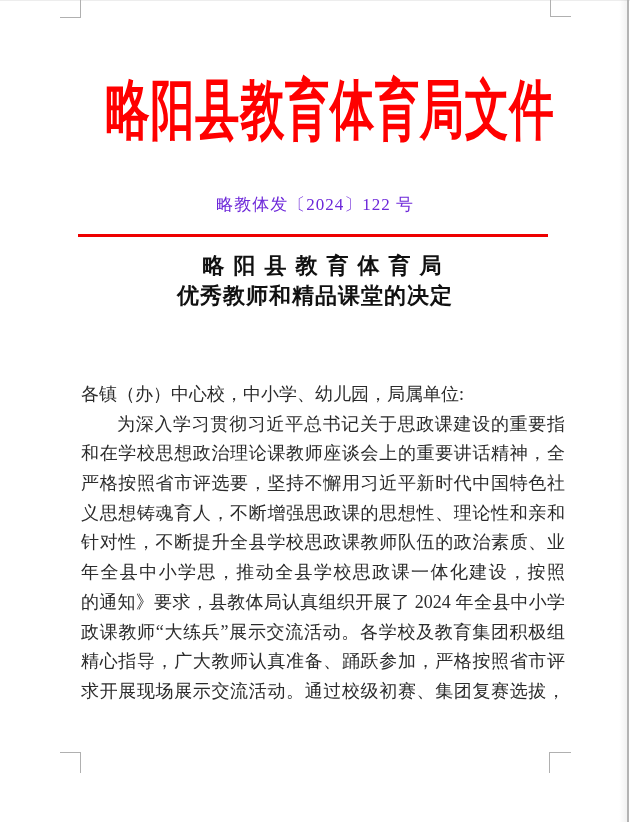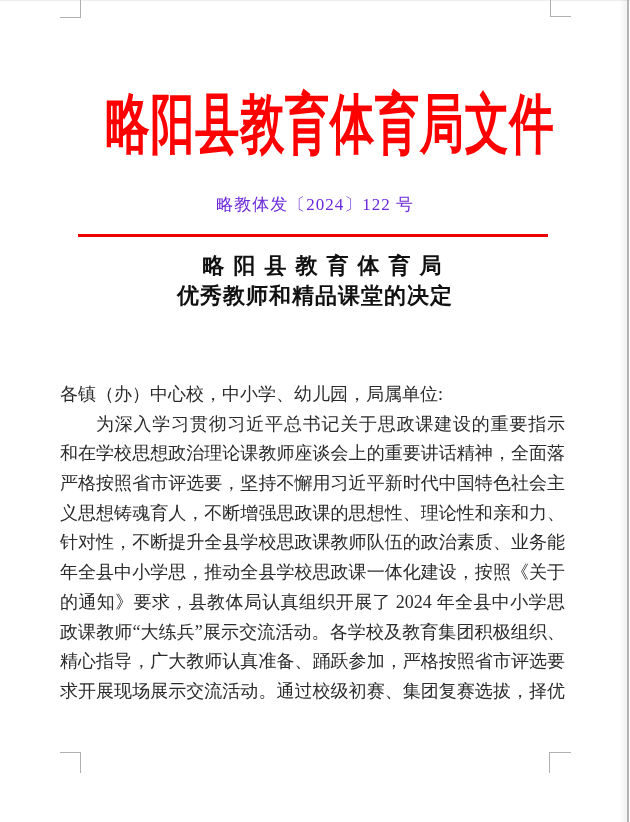--- a/index.html
+++ b/index.html
@@ -12,21 +12,21 @@
   .page-edge-shadow{position:absolute;left:619px;top:0;width:8px;height:822px;
     background:linear-gradient(to right,rgba(0,0,0,0),rgba(0,0,0,0.05));}
   
   .mark{position:absolute;}
   .mark.tl{left:60px;top:0;width:20px;height:17px;border-right:1px solid #b0b0b0;border-bottom:1px solid #b0b0b0;}
   .mark.tr{left:550px;top:0;width:20px;height:16px;border-left:1px solid #b0b0b0;border-bottom:1px solid #b0b0b0;}
   .mark.bl{left:60px;top:752px;width:20px;height:20px;border-right:1px solid #b0b0b0;border-top:1px solid #b0b0b0;}
   .mark.br{left:549px;top:752px;width:21px;height:20px;border-left:1px solid #b0b0b0;border-top:1px solid #b0b0b0;}
   
   .banner{
-    position:absolute;left:0;top:88px;width:554px;height:72px;
+    position:absolute;left:0;top:74px;width:554px;height:72px;
     text-align:center;line-height:72px;white-space:nowrap;
   }
   .banner-inner{
     display:inline-block;font-size:65px;font-weight:bold;color:#ff0000;
     transform:scaleX(0.68);transform-origin:50% 50%;letter-spacing:1px;
   }
   
   .docnum{
     position:absolute;left:0;top:193px;width:630px;height:22px;
     text-align:center;font-size:17px;color:#6d28d9;letter-spacing:1px;
@@ -39,21 +39,21 @@
     font-weight:bold;color:#111111;font-size:22px;line-height:30px;
   }
   .title .t1{letter-spacing:9px;padding-left:23px;}
   .title .t2{letter-spacing:0.5px;}
   .title .t3{letter-spacing:1px;}
   
   .bodytext{
     position:absolute;left:60px;top:380px;width:505px;
     font-size:18px;color:#2b2b2b;line-height:29.7px;
   }
-  .line{height:29.7px;overflow:hidden;white-space:nowrap;}
+  .line{height:29.7px;overflow:hidden;white-space:nowrap;margin-left:21px;}
   .line.just{white-space:normal;text-align:justify;text-align-last:justify;text-justify:inter-character;}
   .line.indent{text-indent:2em;}
   .line.salutation{text-align:left;}
 </style>
 </head>
 <body>
 
 <div class="page">
 
   <div class="top-edge"></div>

